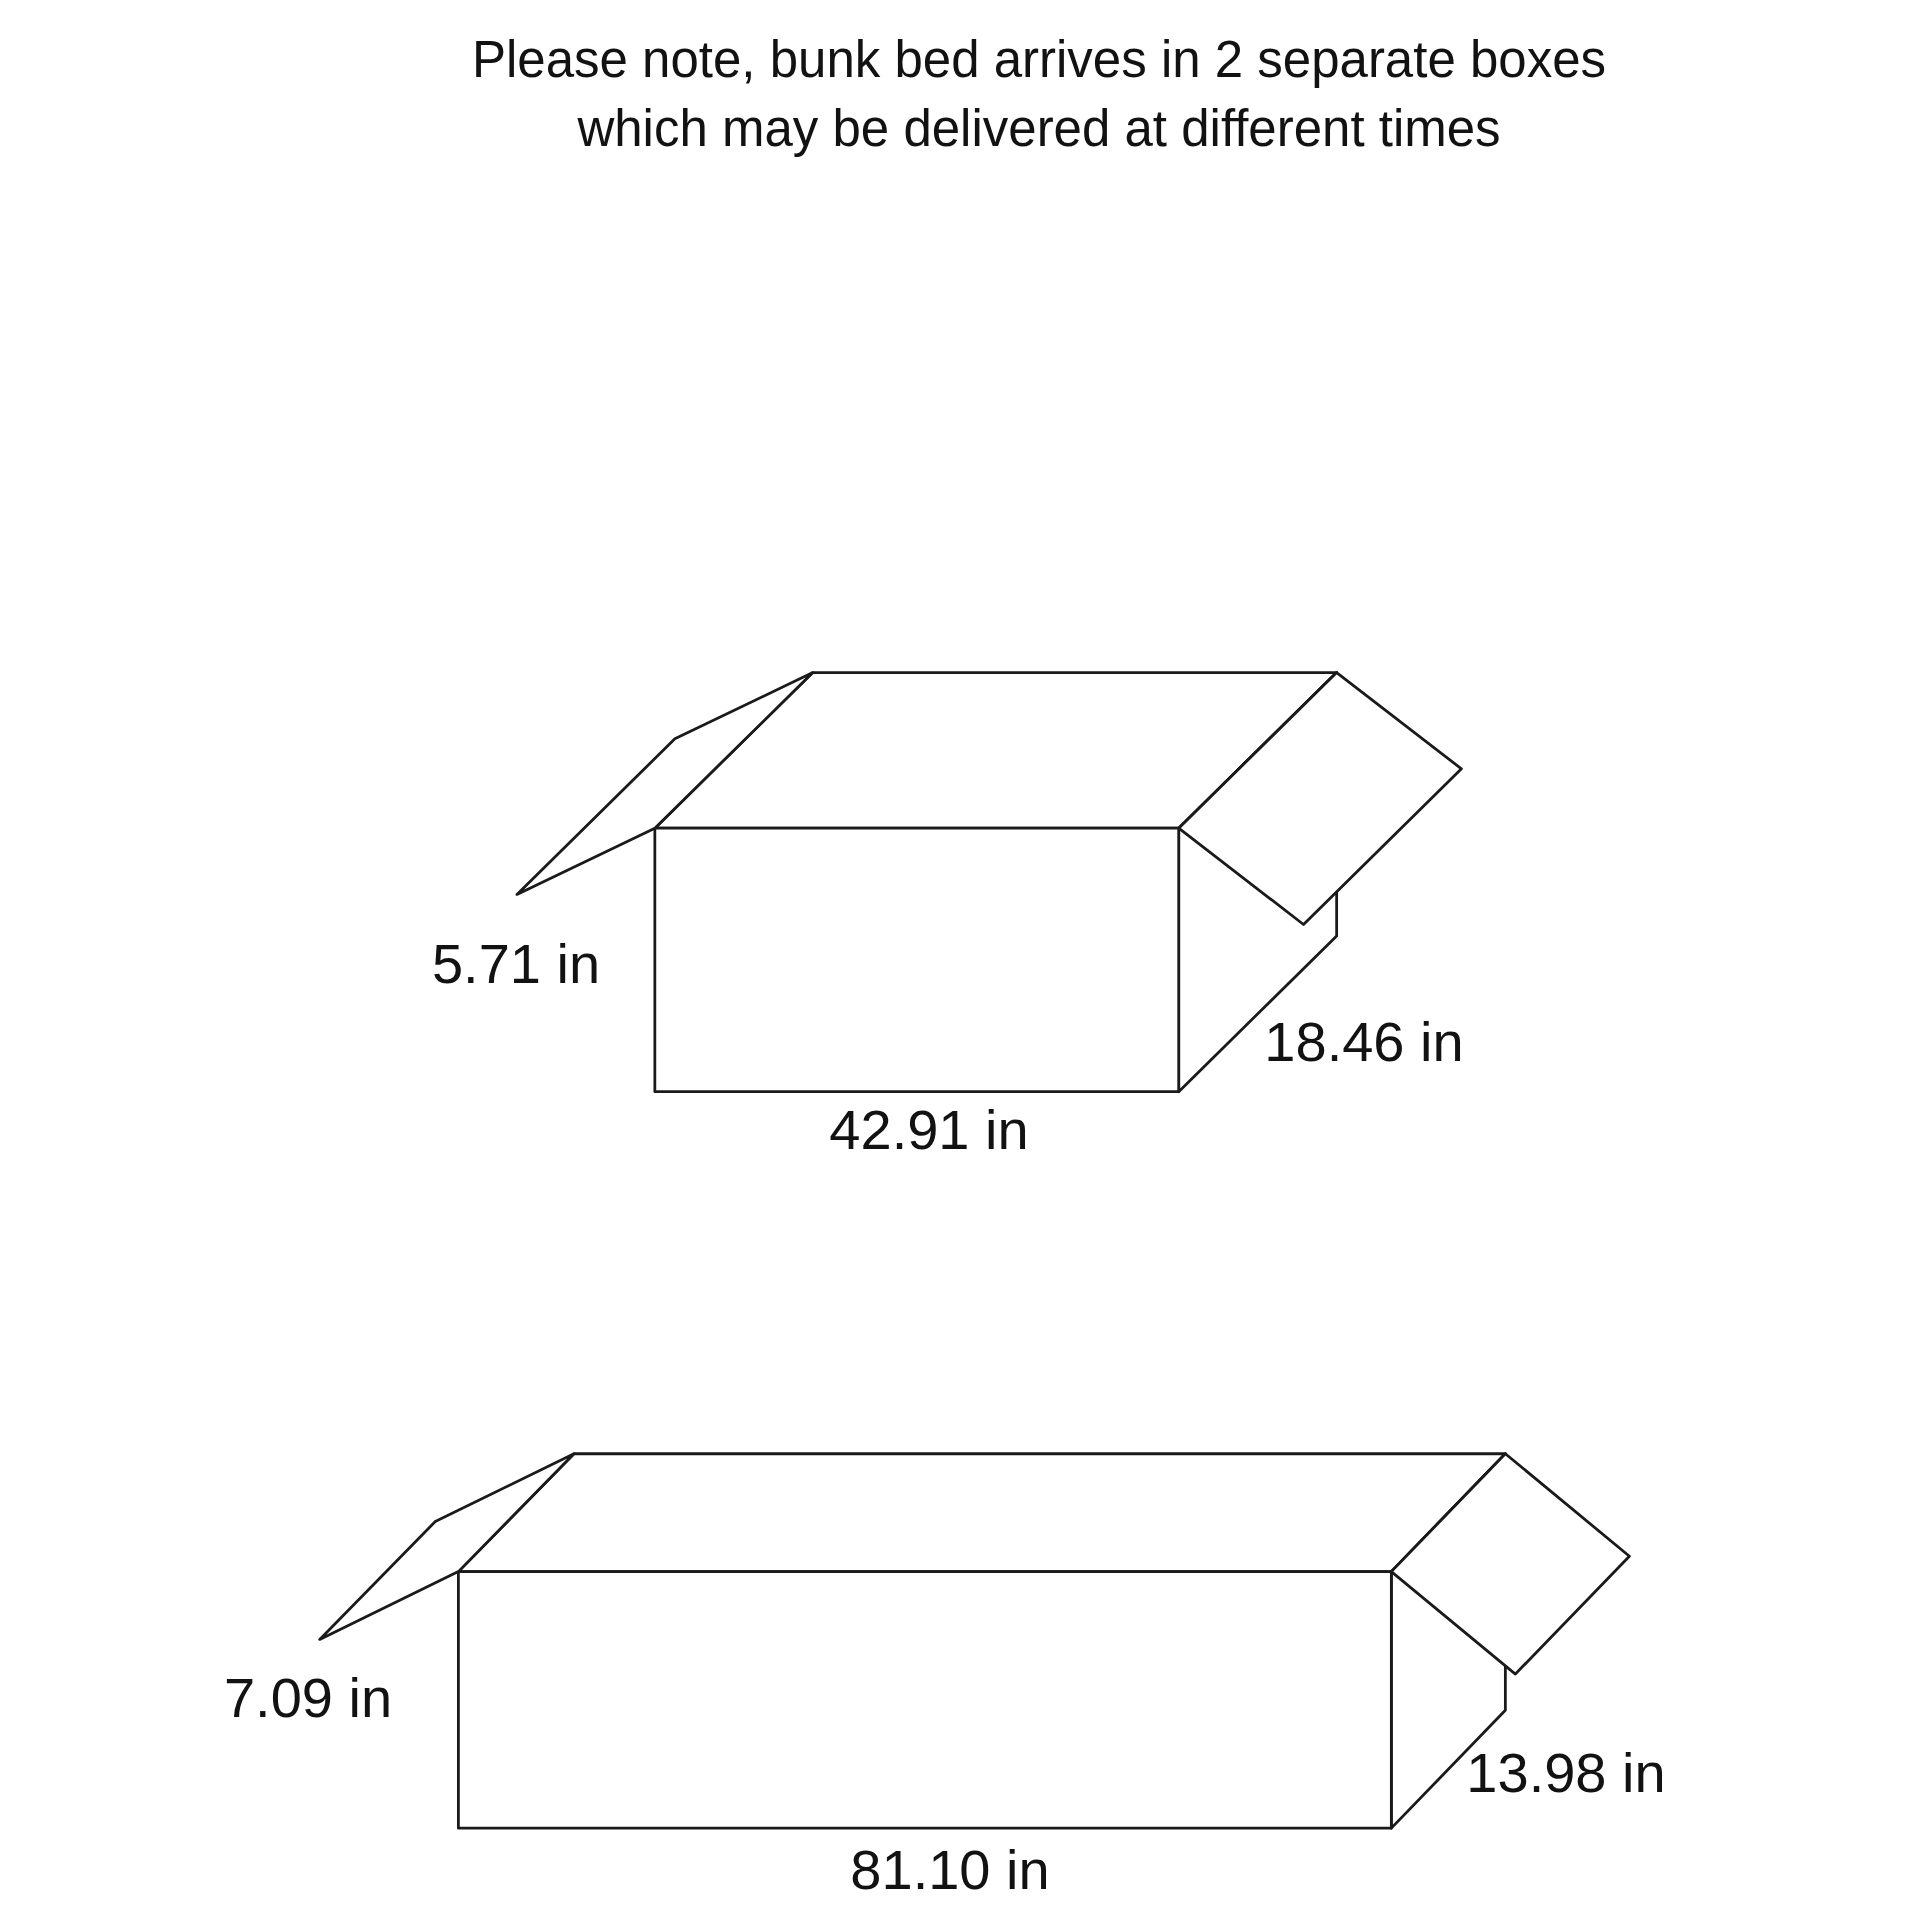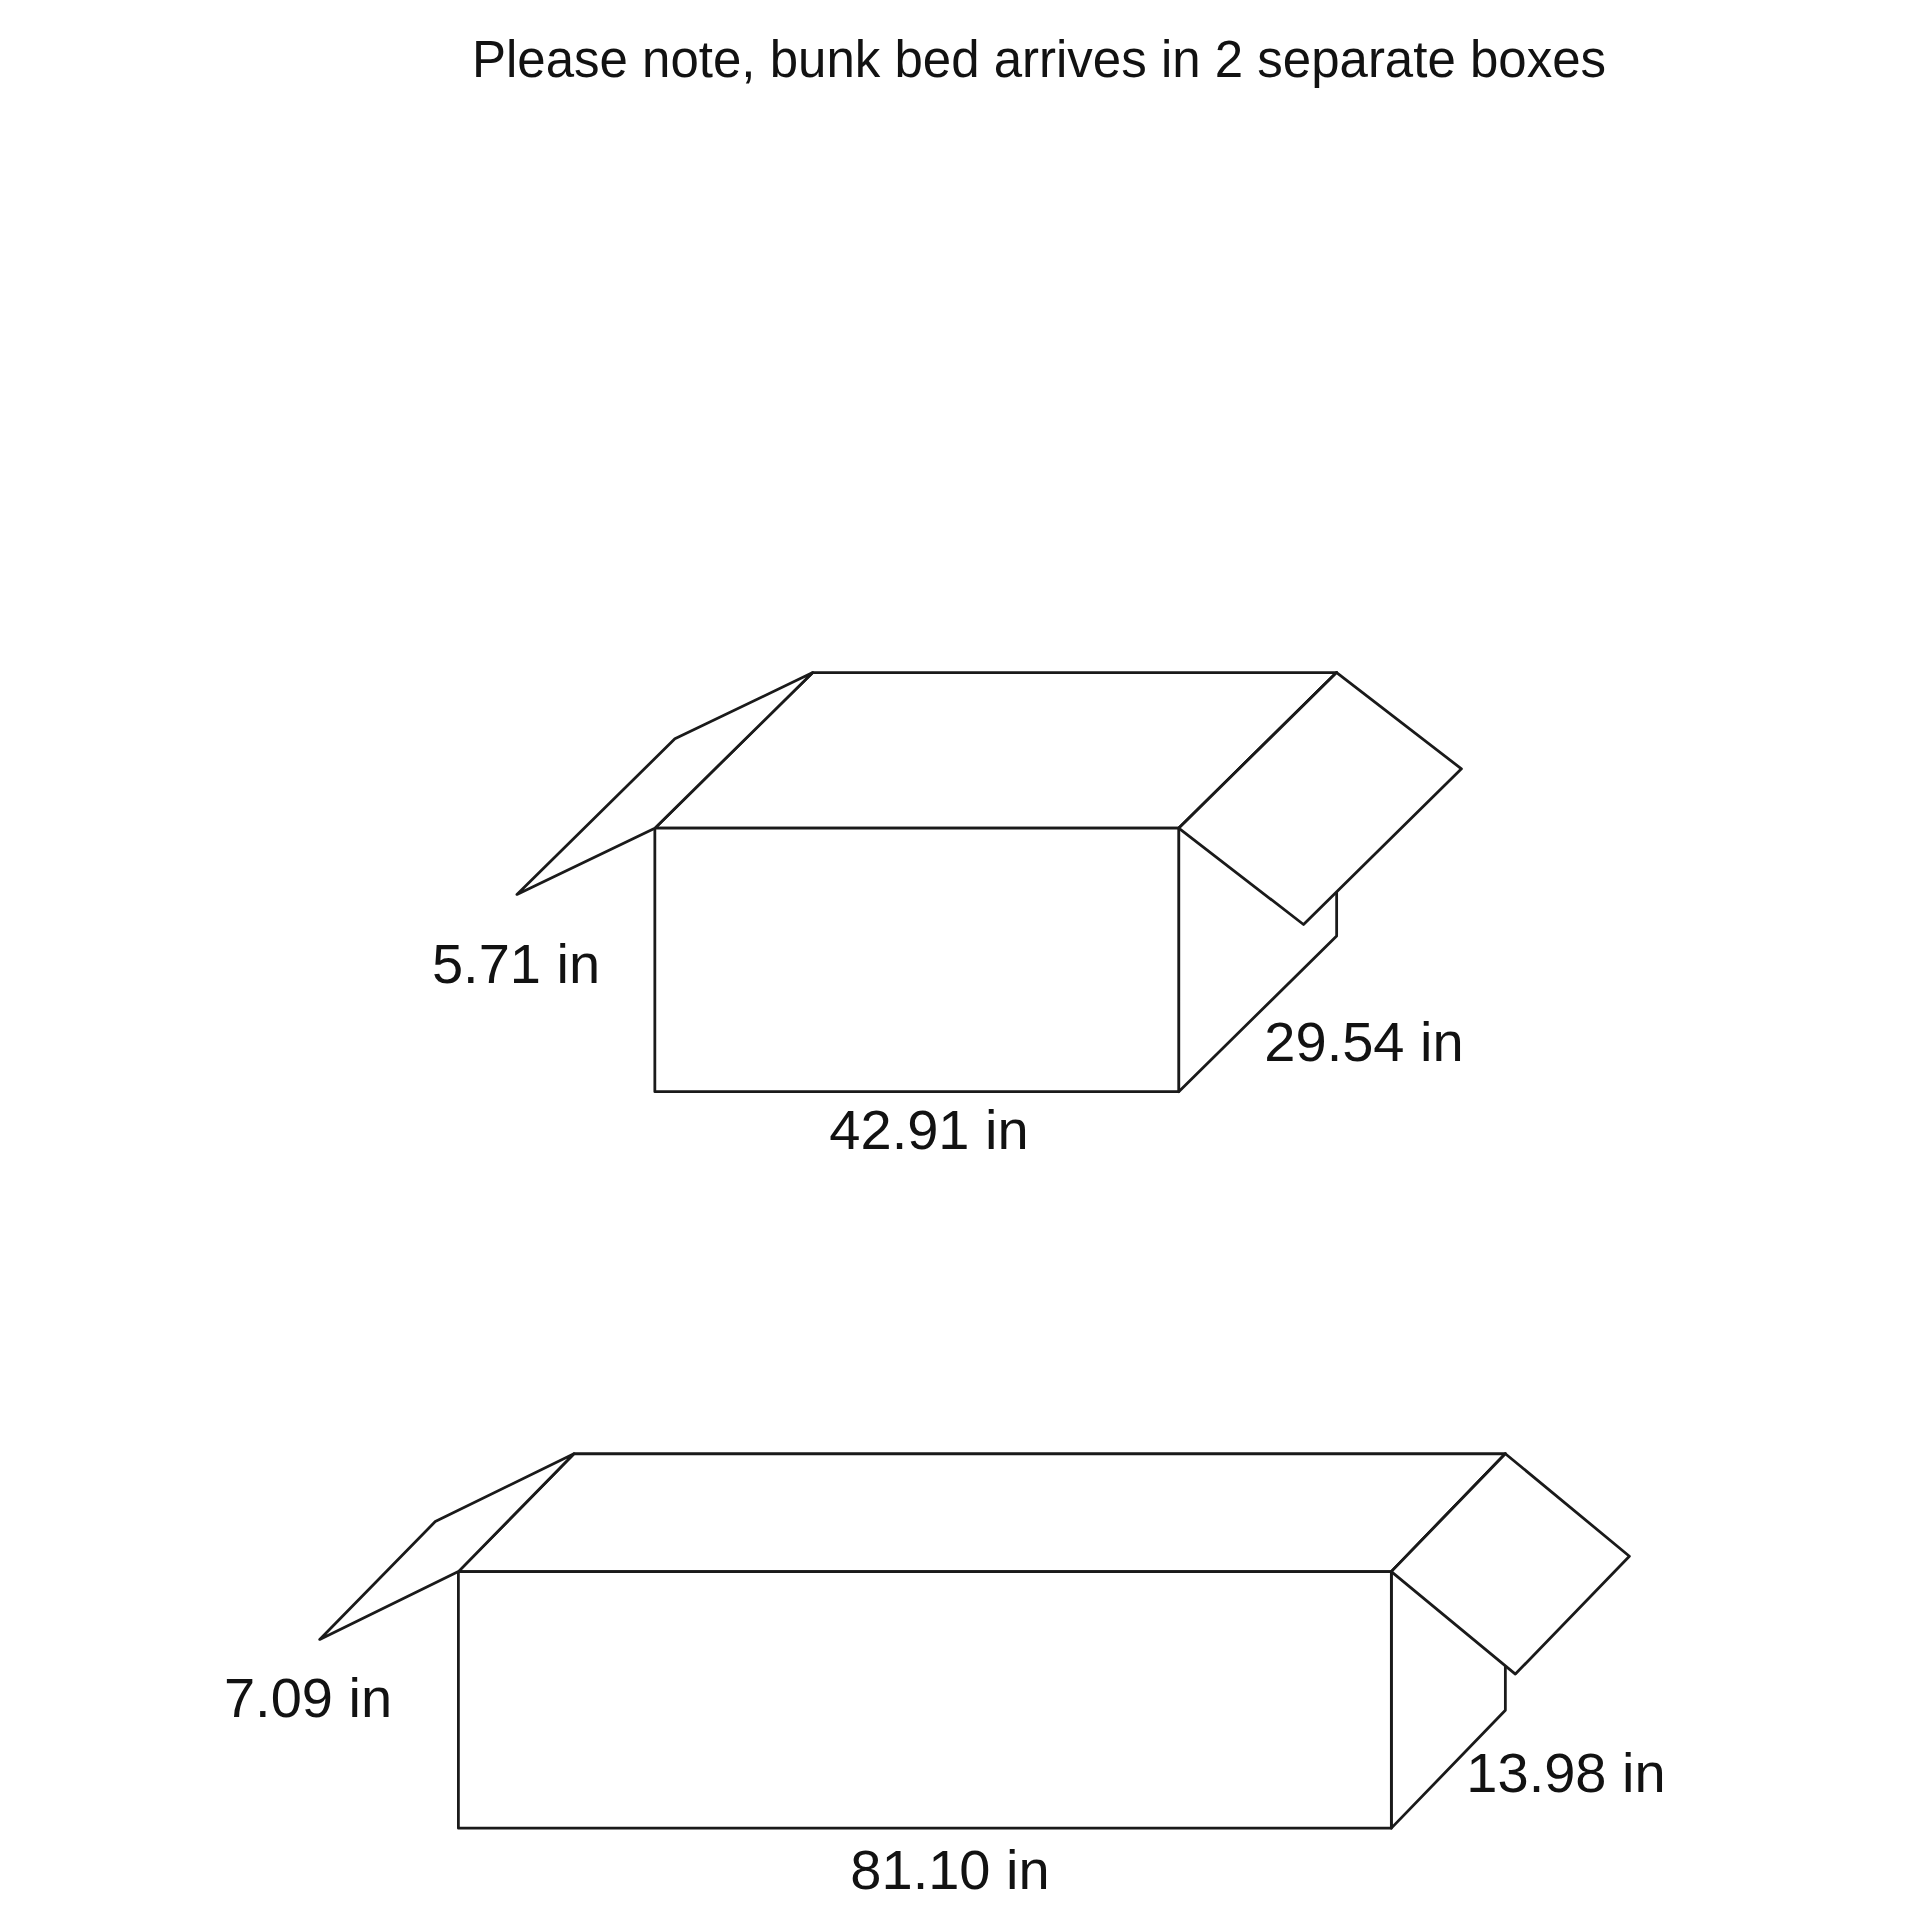--- a/index.html
+++ b/index.html
@@ -42,20 +42,21 @@
     white-space: nowrap;
   }
 </style>
 </head>
 <body>
 
 <div id="page">
 
   <div id="note-title">
     <div>Please note, bunk bed arrives in 2 separate boxes</div>
+    <div>which may be delivered at different times</div>
   </div>
 
   <svg id="diagram-svg" width="1926" height="1926" viewBox="0 0 2500 2500">
 
     <g fill="#ffffff" stroke="#1a1a1a" stroke-width="3.6" stroke-linejoin="round" stroke-linecap="round">
       <polygon points="850,1075 1055,873 1735,873 1530,1075"></polygon>
       <polygon points="1530,1075 1735,873 1735,1215 1530,1417"></polygon>
       <rect x="850" y="1075" width="680" height="342"></rect>
       <polygon points="1055,873 876,959 671,1161 850,1075"></polygon>
       <polygon points="1735,873 1897,998 1692,1200 1530,1075"></polygon>
@@ -65,20 +66,20 @@
       <polygon points="595,2040 745,1887 1954,1887 1806,2040"></polygon>
       <polygon points="1806,2040 1954,1887 1954,2220 1806,2373"></polygon>
       <rect x="595" y="2040" width="1211" height="333"></rect>
       <polygon points="745,1887 565,1975 415,2128 595,2040"></polygon>
       <polygon points="1954,1887 2115,2020 1967,2173 1806,2040"></polygon>
     </g>
   </svg>
 
   <div class="dim-label" style="left:516px;  top:964px;">5.71 in</div>
   <div class="dim-label" style="left:929px; top:1130px;">42.91 in</div>
-  <div class="dim-label" style="left:1364px; top:1042px;">29.54 in</div>
+  <div class="dim-label" style="left:1364px; top:1042px;">18.46 in</div>
 
   <div class="dim-label" style="left:308px;  top:1698px;">7.09 in</div>
   <div class="dim-label" style="left:950px; top:1870px;text-align:center;">81.10 in</div>
   <div class="dim-label" style="left:1566px; top:1773px;">13.98 in</div>
 
 </div>
 
 
 </body></html>

